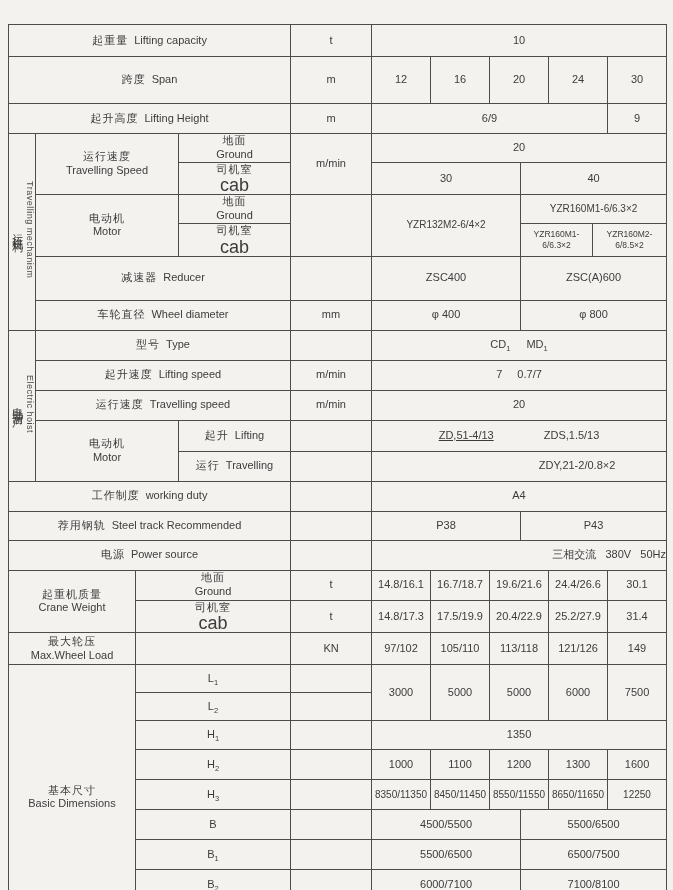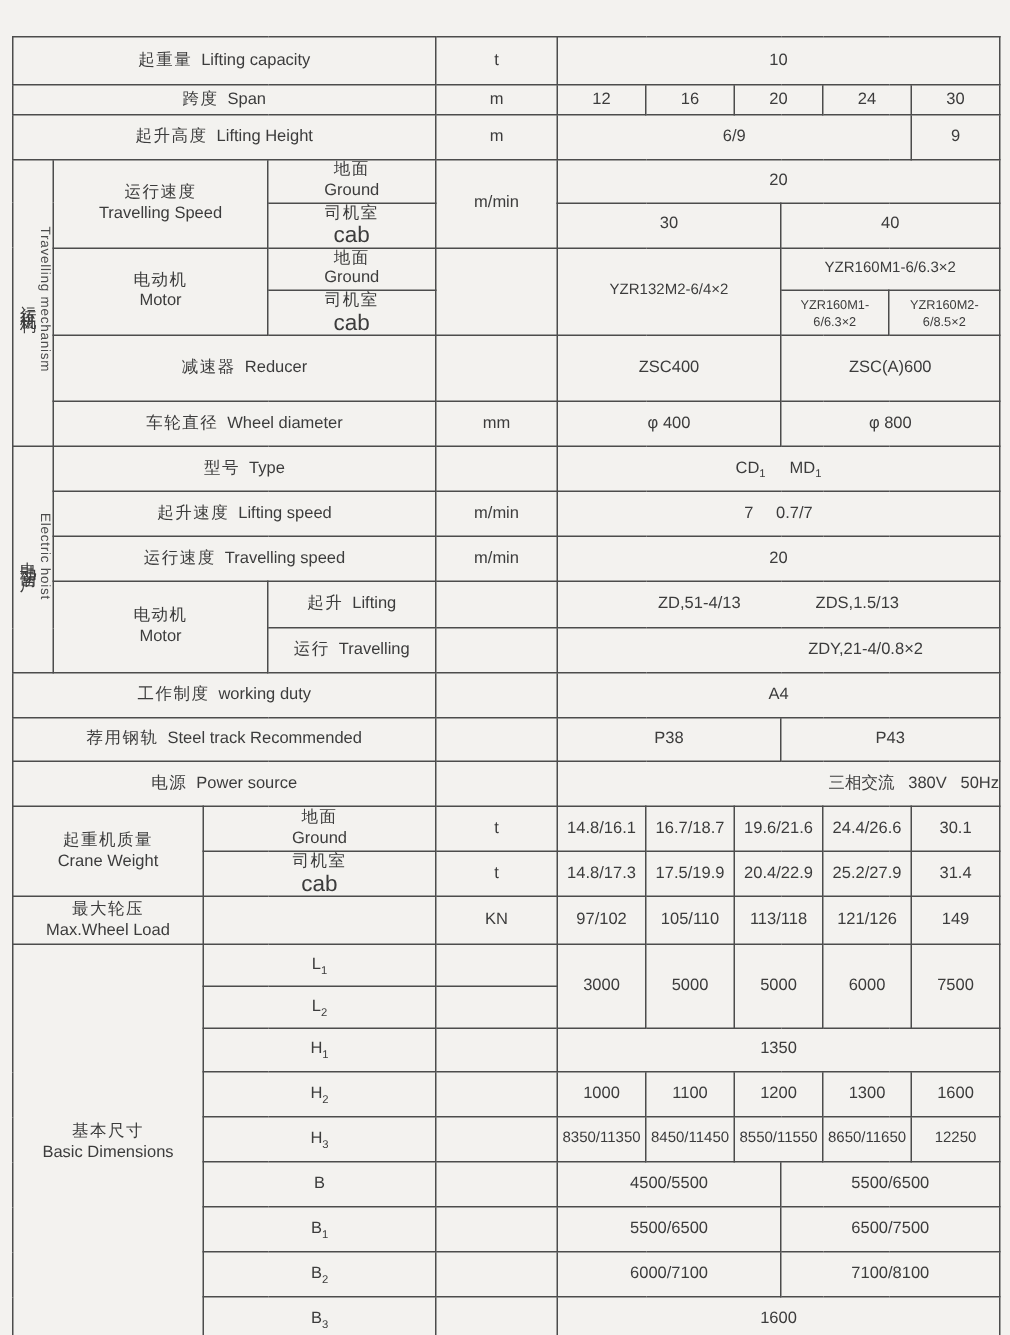--- a/index.html
+++ b/index.html
@@ -25,29 +25,29 @@
     font-size:11px;
     padding:0;
     line-height:1.25;
     overflow:hidden;
   }
   .zh{margin-right:6px;letter-spacing:1px;}
   .lbl2 .zh{margin-right:0;display:block;}
   .lbl2 .en{display:block;}
   .sub2 .zh{margin-right:0;display:block;letter-spacing:1px;}
   .sub2 .en{display:block;}
-  .cab-en{font-size:15px;line-height:1;}
+  .cab-en{font-size:18px;line-height:1;}
   sub{font-size:7.5px;line-height:0;}
   .unit{font-size:11px;}
   .xs{font-size:8.5px;letter-spacing:0;}
   .sm{font-size:10px;letter-spacing:0;}
   .pre{white-space:pre;text-align:right;}
   .gap15{margin-right:15px;}
   .gap28{margin-right:16px;}
-  .gap50{margin-right:50px;}
+  .gap50{margin-right:50px;text-decoration:underline;}
   .shift{padding-left:116px;}
   .section{padding:0;}
   .vwrap{writing-mode:vertical-lr;display:inline-block;}
   .vzh{display:block;text-orientation:upright;font-size:11px;letter-spacing:3px;margin-left:1px;}
   .ven{display:block;font-size:9px;letter-spacing:0.5px;color:#4a4a4a;}
   .scan-band{
     position:absolute;left:0;bottom:0;width:673px;height:9px;
     background:#c3c2c0;
   }
 </style>
@@ -71,21 +71,21 @@
         <col style="width:59px">
 </colgroup>
 
 <tbody>
         <tr style="height:32px">
   <td colspan="4"><span class="zh">起重量</span><span>Lifting capacity</span></td>
   <td class="unit">t</td>
   <td colspan="7">10</td>
 </tr>
 
-<tr style="height:20px">
+<tr style="height:47px">
   <td colspan="4"><span class="zh">跨度</span><span>Span</span></td>
   <td class="unit">m</td>
   <td>12</td>
   <td>16</td>
   <td colspan="2">20</td>
   <td colspan="2">24</td>
   <td>30</td>
 </tr>
 
 <tr style="height:30px">
@@ -184,21 +184,21 @@
             <span class="en">Motor</span>
           </td>
   <td><span class="zh">起升</span><span>Lifting</span></td>
   <td></td>
   <td colspan="7"><span class="gap50">ZD,51-4/13</span><span>ZDS,1.5/13</span></td>
 </tr>
 
 <tr style="height:30px">
   <td><span class="zh">运行</span><span>Travelling</span></td>
   <td></td>
-  <td class="shift" colspan="7">ZDY,21-4/0.8×2</td>
+  <td class="shift" colspan="7">ZDY,21-2/0.8×2</td>
 </tr>
 
 <tr style="height:30px">
   <td colspan="4"><span class="zh">工作制度</span><span>working duty</span></td>
   <td></td>
   <td colspan="7">A4</td>
 </tr>
 
 <tr style="height:29px">
   <td colspan="4"><span class="zh">荐用钢轨</span><span>Steel track Recommended</span></td>

